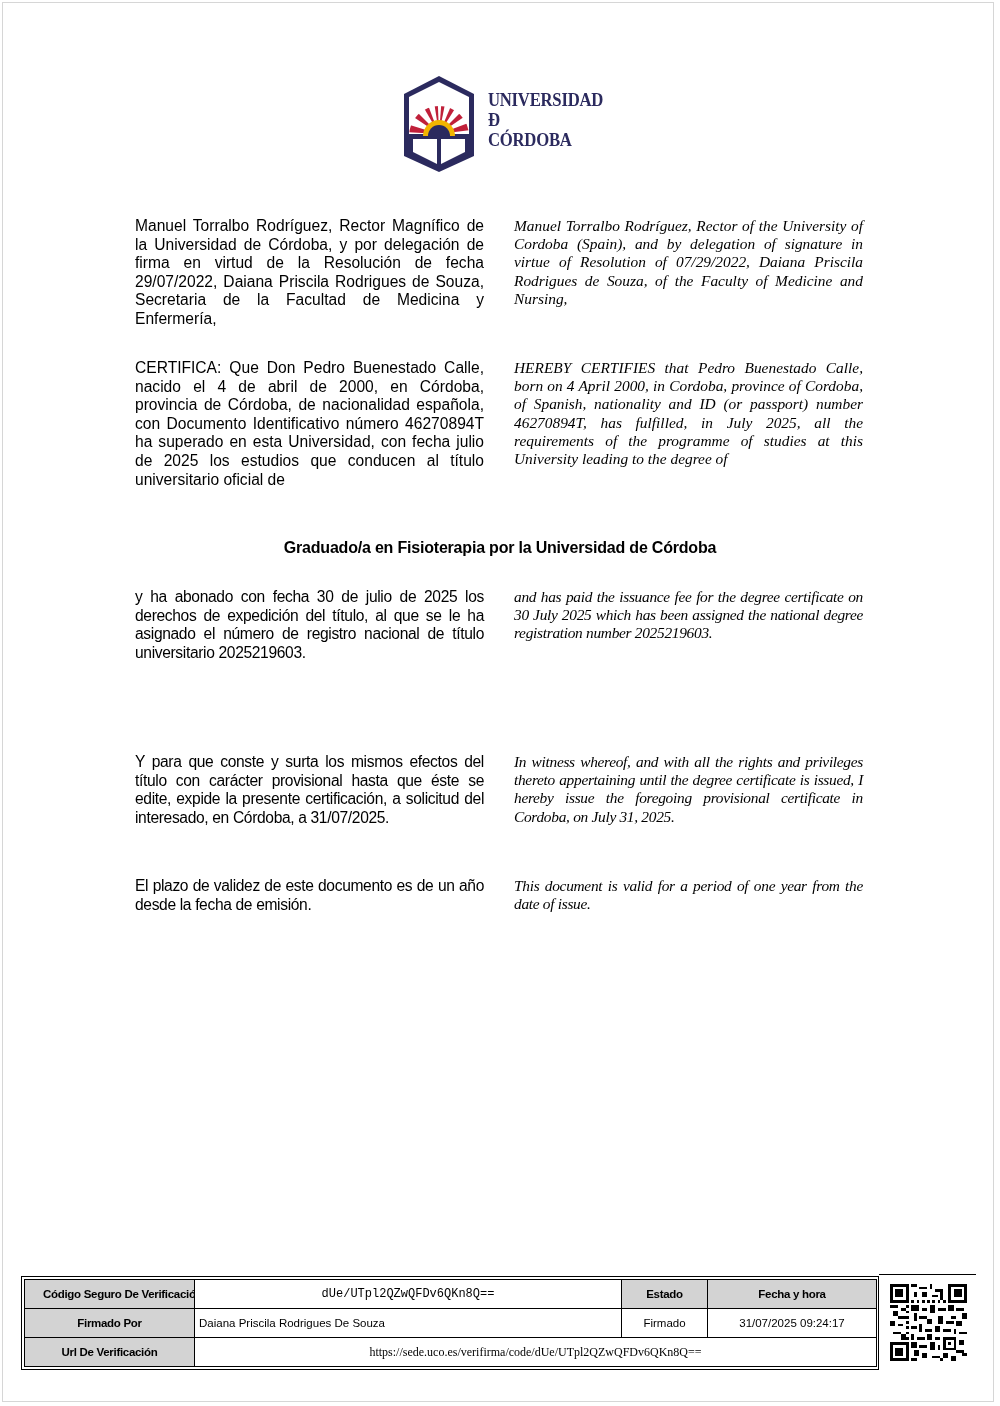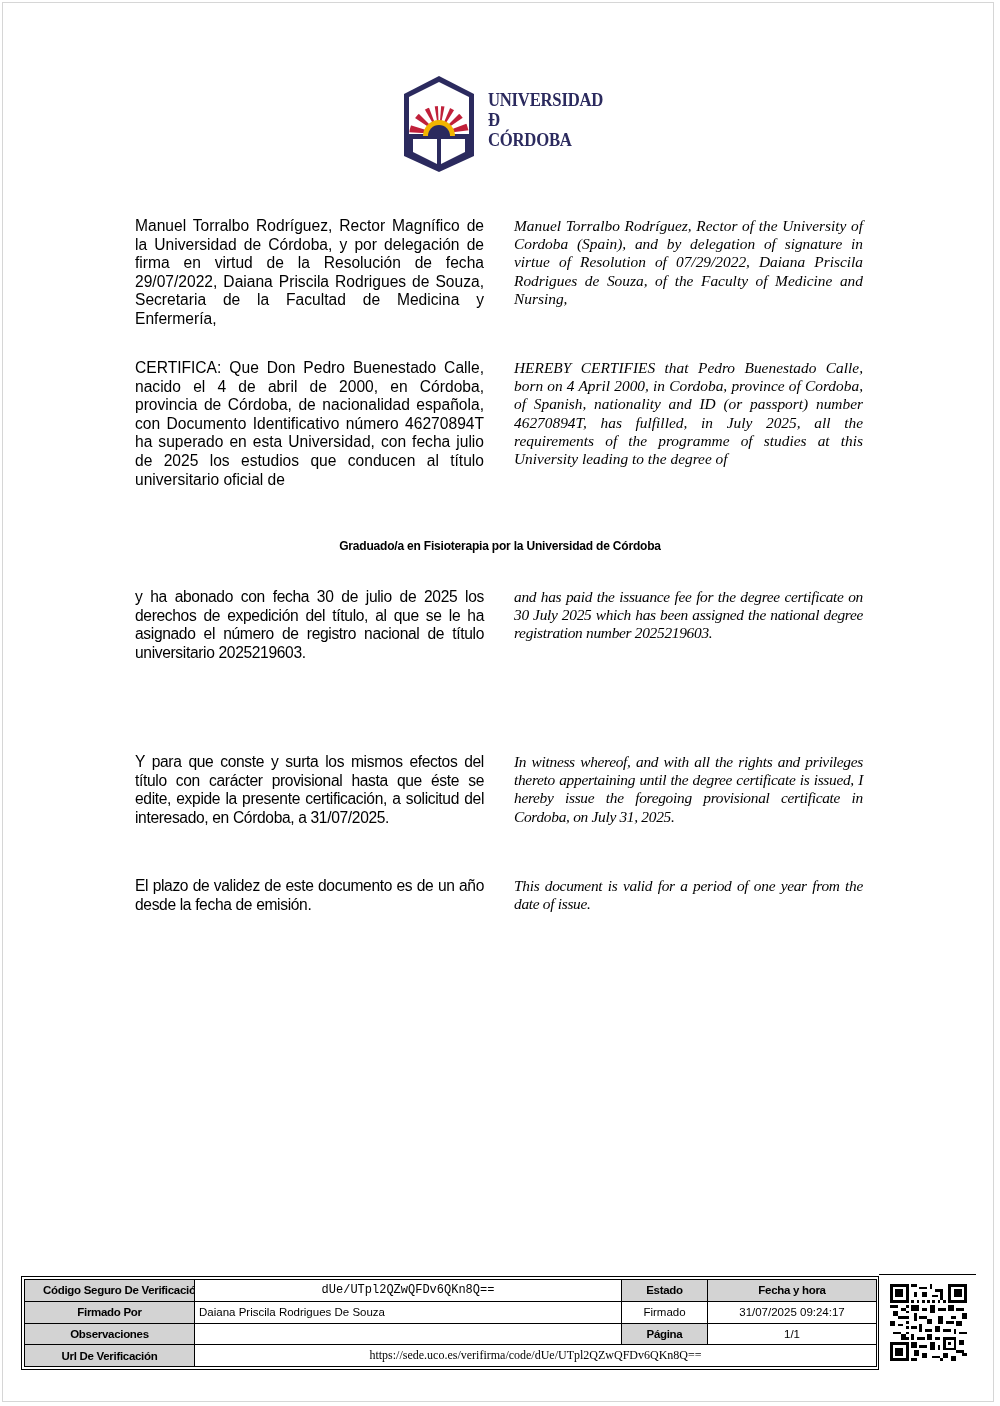--- a/index.html
+++ b/index.html
@@ -57,21 +57,21 @@
       line-height: 18.2px;
     }
     .narrow { font-size: 15.6px; letter-spacing: -0.35px; }
     .narrow-r { letter-spacing: -0.3px; }
     b.strong { font-weight: normal; }
     .degree-title {
       position: absolute;
       left: 0; width: 1000px; top: 539px;
       text-align: center;
       font-weight: bold;
-      font-size: 12px;
+      font-size: 16px;
       letter-spacing: -0.2px;
     }
     .verif {
       position: absolute;
       left: 21px; top: 1276px;
       width: 858px; height: 94px;
       border: 1px solid #000;
       box-sizing: border-box;
       padding: 2px;
     }
@@ -194,26 +194,20 @@
       <td class="lbl first">Código Seguro De Verificación:</td>
       <td class="mono">dUe/UTpl2QZwQFDv6QKn8Q==</td>
       <td class="lbl">Estado</td>
       <td class="lbl">Fecha y hora</td>
     </tr>
     <tr>
       <td class="lbl">Firmado Por</td>
       <td>Daiana Priscila Rodrigues De Souza</td>
       <td class="center">Firmado</td>
       <td class="center">31/07/2025 09:24:17</td>
-    </tr>
-    <tr>
-      <td class="lbl">Observaciones</td>
-      <td></td>
-      <td class="lbl">Página</td>
-      <td class="center">1/1</td>
     </tr>
     <tr>
       <td class="lbl url-lbl">Url De Verificación</td>
       <td class="mono url-val" colspan="3">https://sede.uco.es/verifirma/code/dUe/UTpl2QZwQFDv6QKn8Q==</td>
     </tr>
   </tbody>
     </table>
 </div>
 
 <svg class="qr" viewBox="0 0 29 29" shape-rendering="crispEdges">

